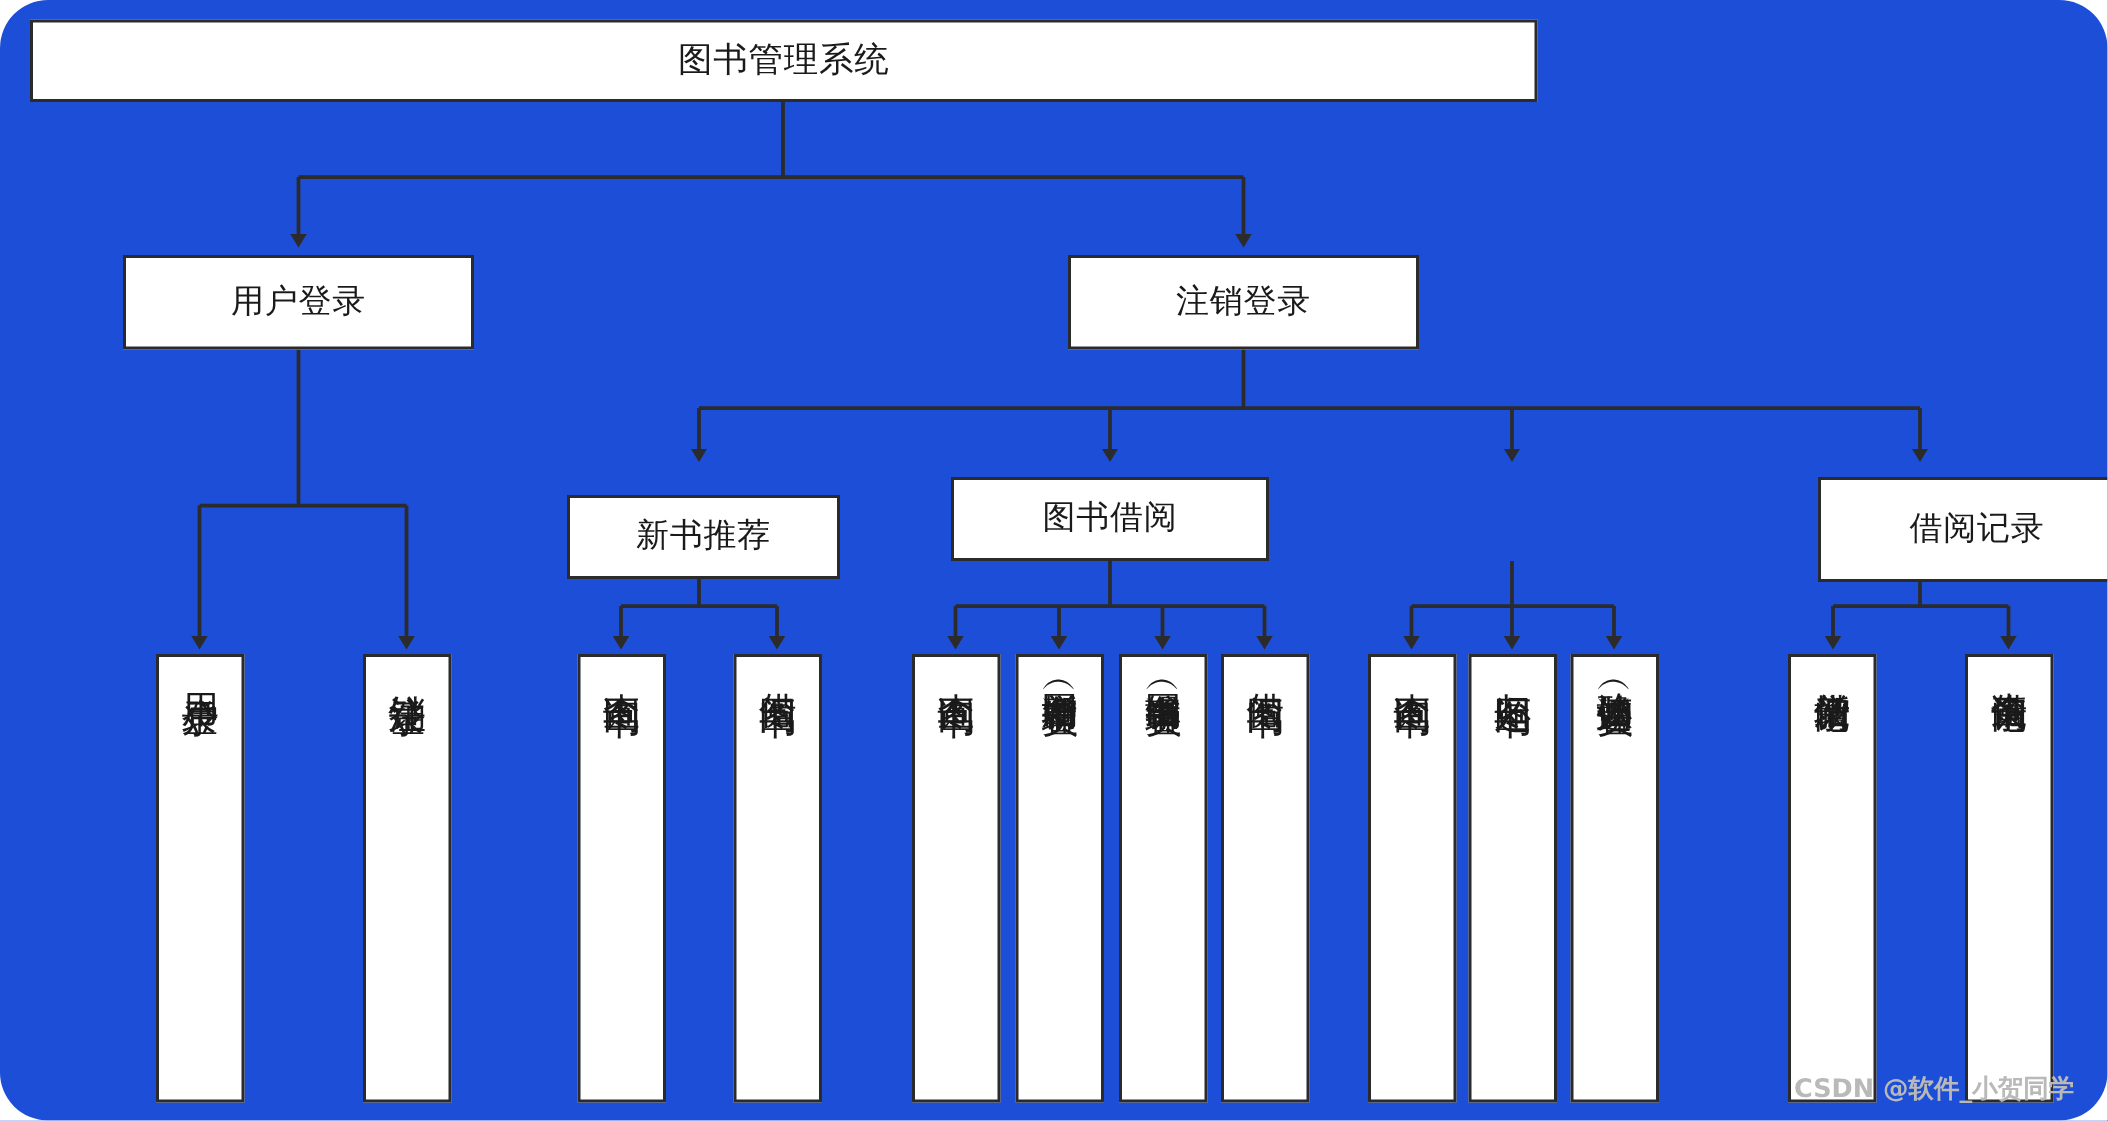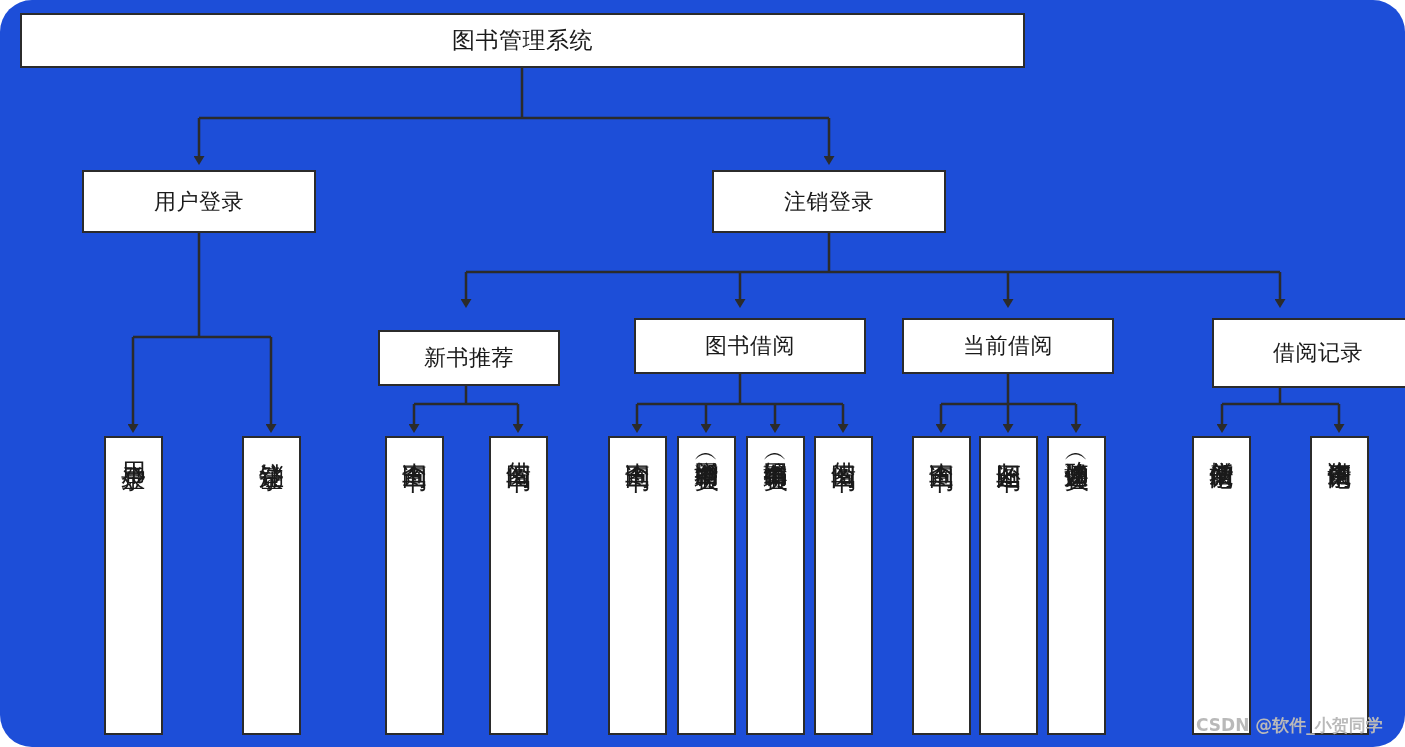--- a/index.html
+++ b/index.html
@@ -144,25 +144,22 @@
   <div class="node horiz" style="left:82px; top:170px; width:234px; height:63px;">
     <span class="lbl">用户登录</span>
   </div>
   <div class="node horiz" style="left:712px; top:170px; width:234px; height:63px;">
     <span class="lbl">注销登录</span>
   </div>
 
   <div class="node horiz" style="left:378px; top:318px; width:182px; height:56px;margin-top:12px;">
     <span class="lbl">新书推荐</span>
   </div>
-  <div class="node horiz" style="left:634px; top:318px; width:232px; height:56px;">
+  <div class="node horiz" style="left:634px; top:318px; width:212px; height:56px;">
     <span class="lbl">图书借阅</span>
-  </div>
-  <div class="node horiz" style="left:902px; top:318px; width:212px; height:56px;">
-    <span class="lbl">当前借阅</span>
   </div>
   <div class="node horiz" style="left:1174px; top:318px; width:212px; height:70px;margin-left:38px;">
     <span class="lbl">借阅记录</span>
   </div>
 
   <div class="node vert" style="left:104px; top:436px; width:59px; height:299px;">
     <span class="lbl">用户登录</span>
   </div>
   <div class="node vert" style="left:242px; top:436px; width:59px; height:299px;">
     <span class="lbl">注销登录</span>

